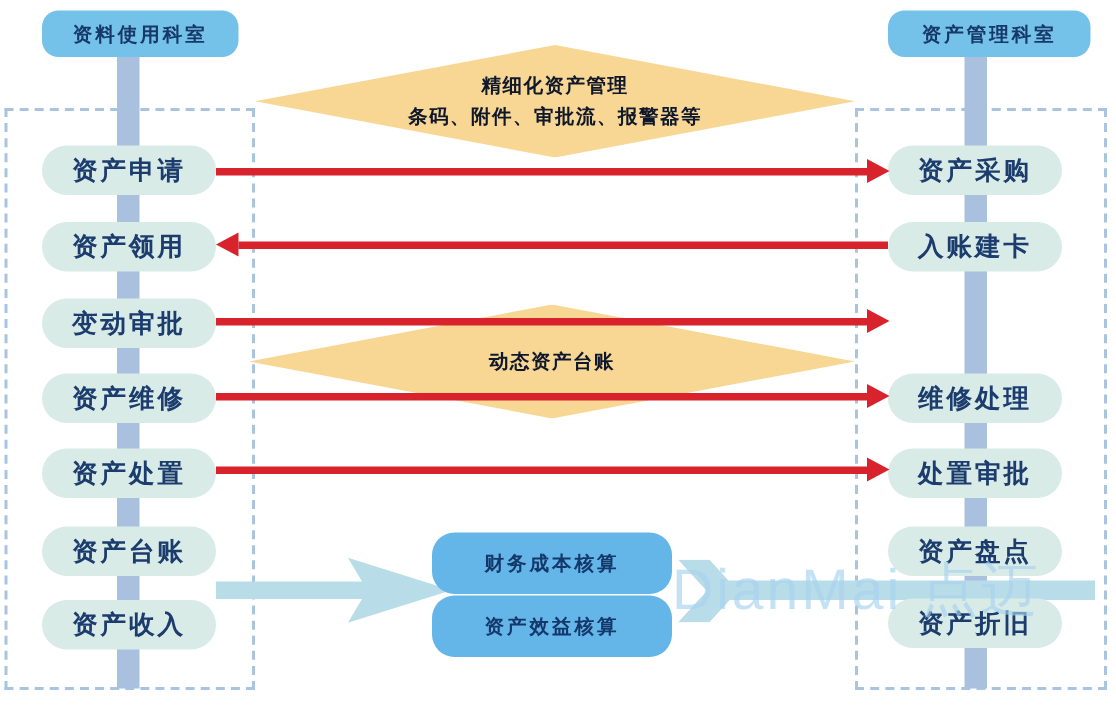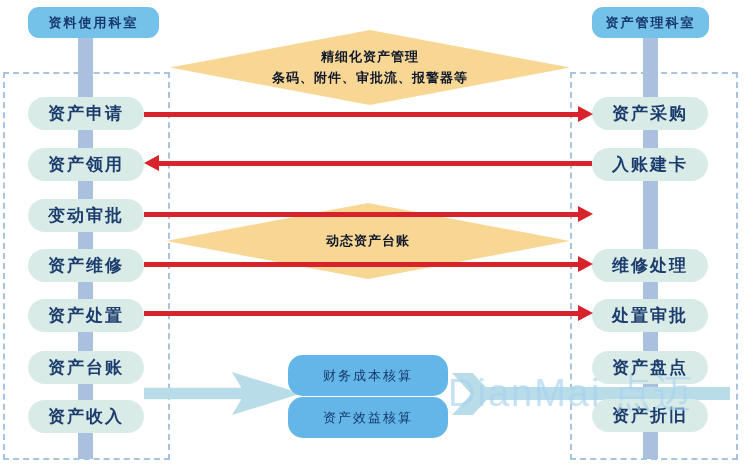--- a/index.html
+++ b/index.html
@@ -11,21 +11,21 @@
   .lane-right{left:570px;top:72px;width:164px;height:384px;}
 
   
   .vband{position:absolute;width:15px;background:#a9c0df;z-index:2;}
   .vband-left{left:78px;top:34px;height:425px;}
   .vband-right{left:643px;top:34px;height:425px;}
 
   
   .hdr{position:absolute;height:31px;background:#74c1e9;border-radius:11px;display:flex;align-items:center;justify-content:center;font-size:13px;font-weight:bold;color:#16386b;letter-spacing:2px;z-index:5;}
   .hdr-left{left:28px;top:7px;width:131px;}
-  .hdr-right{left:592px;top:7px;width:117px;}
+  .hdr-right{left:592px;top:7px;width:135px;}
 
   
   .step{position:absolute;width:116px;height:33px;background:#d8ebe7;border-radius:17px;display:flex;align-items:center;justify-content:center;font-size:17px;font-weight:bold;color:#1b3c6d;letter-spacing:2px;z-index:5;}
   .step.l{left:28px;}
   .step.r{left:592px;}
 
   
   .diamond{position:absolute;background:#f8d795;clip-path:polygon(50% 0,100% 50%,50% 100%,0 50%);display:flex;flex-direction:column;align-items:center;justify-content:center;gap:3px;z-index:3;}
   .diamond .dl{font-size:13px;font-weight:bold;color:#0f172a;letter-spacing:1px;white-space:nowrap;}
   .d1{left:170px;top:30px;width:400px;height:75px;}
@@ -38,21 +38,21 @@
   .rhead.to-l{border-right:15px solid #d8232d;}
 
   
   .ribbon1{position:absolute;left:144px;top:371px;width:157px;height:45px;background:#b9dce9;z-index:3;
            clip-path:polygon(0 37%,62% 37%,56% 2%,100% 50%,56% 98%,62% 63%,0 63%);}
   .ribbon2-tail{position:absolute;left:452px;top:373px;width:40px;height:42px;background:#b9dce9;z-index:3;
            clip-path:polygon(0 0,52% 0,100% 50%,52% 100%,0 100%,48% 50%);}
   .ribbon2-band{position:absolute;left:478px;top:387px;width:252px;height:13px;background:#b9dce9;z-index:3;}
 
   
-  .acct{position:absolute;left:288px;width:160px;height:41px;background:#65b6e8;border-radius:15px;display:flex;align-items:center;justify-content:center;font-size:13px;font-weight:normal;color:#14386b;letter-spacing:2px;z-index:5;}
+  .acct{position:absolute;left:288px;width:160px;height:41px;background:#65b6e8;border-radius:15px;display:flex;align-items:center;justify-content:center;font-size:13px;font-weight:bold;color:#14386b;letter-spacing:2px;z-index:5;}
 
   
   .watermark{position:absolute;left:448px;top:368px;font-size:38px;font-weight:normal;letter-spacing:2px;color:rgba(166,210,238,0.65);white-space:nowrap;z-index:9;}
 </style>
 </head>
 <body>
 
 <div id="stage">
 
   <div class="lane lane-left"></div>

